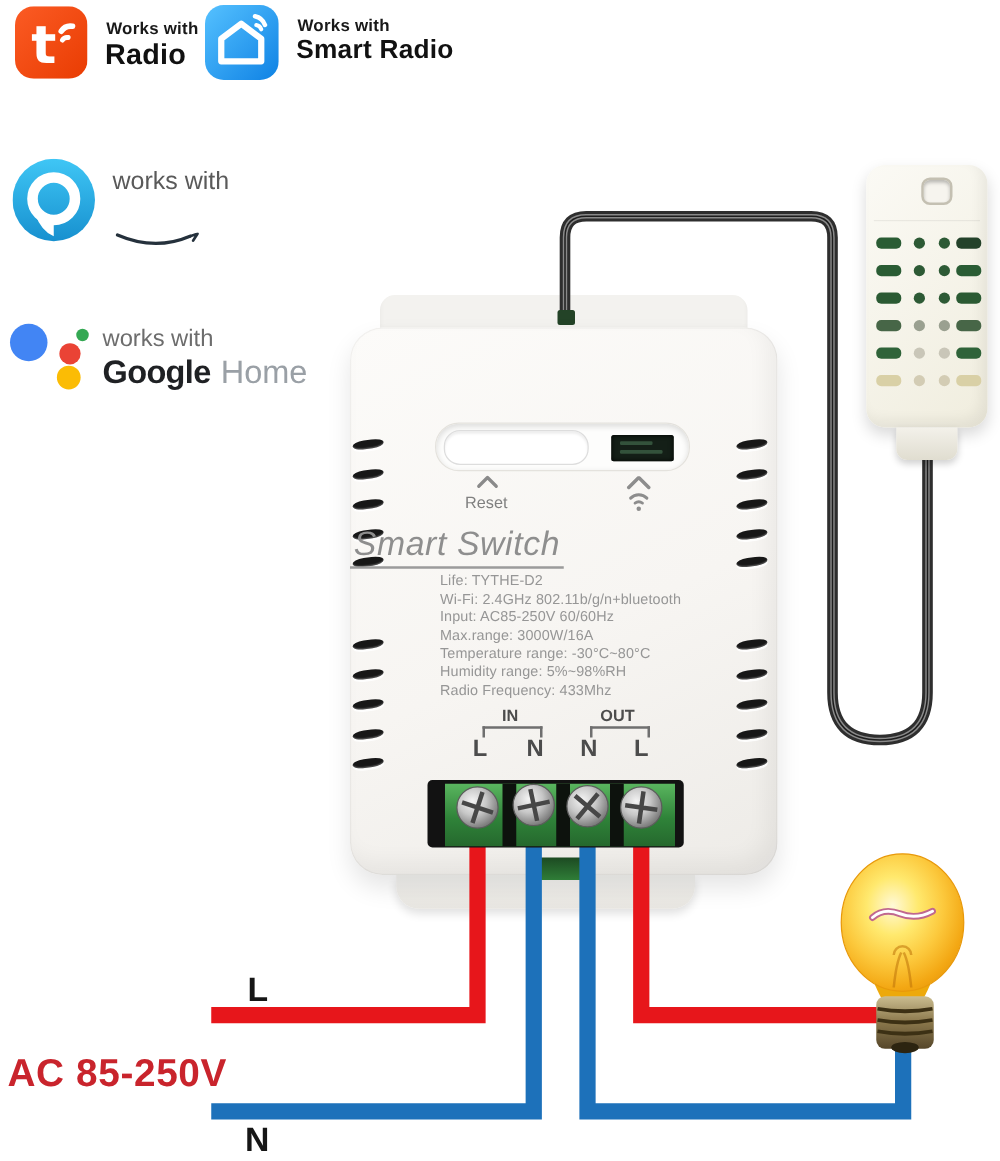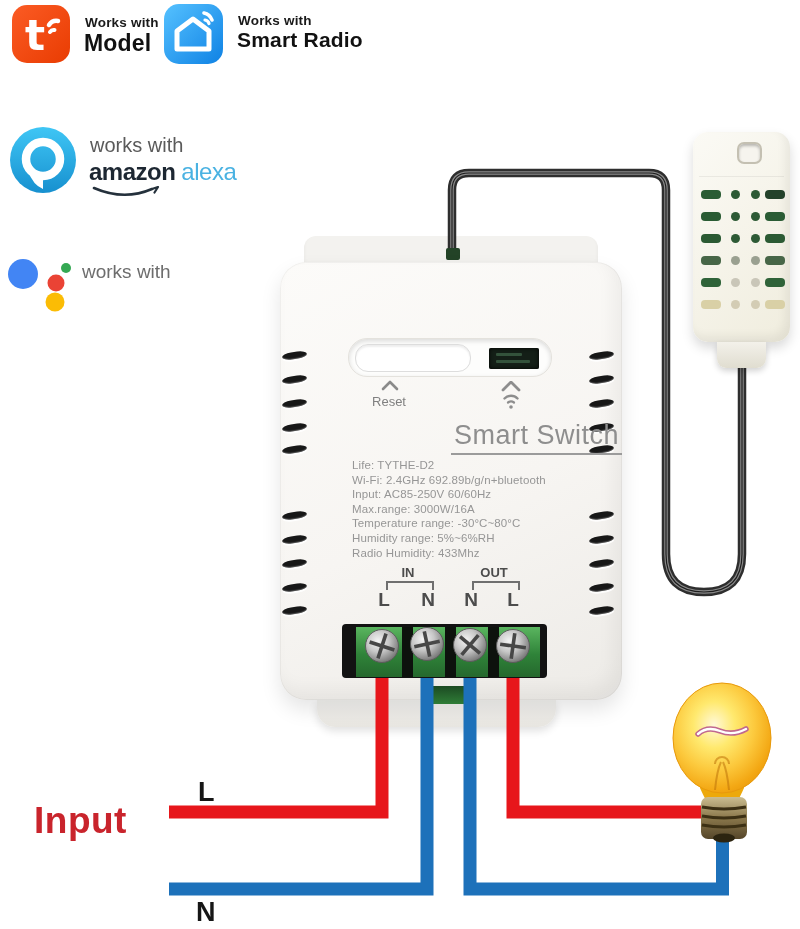--- a/index.html
+++ b/index.html
@@ -29,21 +29,21 @@
   .vent{position:absolute;width:25px;height:7px;background:#171717;border-radius:60% 60% 60% 60%/80% 80% 80% 80%;
         transform:rotate(-8deg);box-shadow:0 2px 0 rgba(255,255,255,.85), inset 0 -1px 1px rgba(255,255,255,.25);}
   .pill{left:348px;top:338px;width:202px;height:37px;border-radius:19px;background:#fdfdfc;z-index:5;
         border:1px solid #e4e2dd;box-shadow:inset 0 2px 5px rgba(0,0,0,.14);}
   .slot{position:absolute;left:6px;top:5px;width:114px;height:26px;border-radius:13px;background:#fff;
         border:1px solid #ddd;box-shadow:inset 0 2px 2px rgba(0,0,0,.07);}
   .display{position:absolute;left:140px;top:9px;width:50px;height:21px;border-radius:2px;background:#141f17;
            box-shadow:inset 0 0 4px #000;}
   .disp-line{position:absolute;height:3px;background:#33523b;border-radius:1px;}
   .reset-txt{left:369px;top:394px;width:40px;text-align:center;font-size:13px;color:#808080;z-index:5;}
-  .dev-title{left:280px;top:420px;width:342px;text-align:right;z-index:5;}
+  .dev-title{left:280px;top:420px;width:342px;text-align:left;z-index:5;font-style:italic;}
   .dev-title span{font-size:27px;color:#8e8e8e;letter-spacing:.5px;border-bottom:2px solid #9b9b9b;padding:0 3px 3px;}
   .specs{left:352px;top:458px;font-size:11.5px;line-height:14.6px;color:#969696;z-index:5;letter-spacing:.1px;}
   .grp-label{top:565px;width:44px;text-align:center;font-size:13px;font-weight:bold;color:#4c4c4c;z-index:5;}
   .bracket{top:581px;width:44px;height:7px;border:2px solid #6f6f6f;border-bottom:none;z-index:5;}
   .pin{top:589px;width:24px;text-align:center;font-size:19px;font-weight:bold;color:#4c4c4c;z-index:5;}
   .term-dark{left:342px;top:624px;width:205px;height:54px;background:#121212;border-radius:4px;z-index:6;}
   .term-green{left:356px;top:627px;width:184px;height:50px;z-index:6;
               background:linear-gradient(180deg,#5ab55f 0%,#2f8339 55%,#25682d 100%);}
   .sep{position:absolute;top:0;width:11px;height:50px;background:#0d120d;}
   .below-bit{left:424px;top:686px;width:47px;height:18px;background:linear-gradient(#1c4a22,#2f7d37);z-index:4;}
@@ -79,21 +79,21 @@
       <stop offset="0" stop-color="#fb5b24"></stop>
           <stop offset="1" stop-color="#e93c02"></stop>
         </linearGradient>
       </defs>
     <rect x="0" y="0" width="58" height="58" rx="15" fill="url(#tuyaG)"></rect>
     <text x="13" y="45" font-family="DejaVu Sans,sans-serif" font-size="42" font-weight="bold" fill="#fff">t</text>
     <path d="M37 20 a9 9 0 0 1 9 -4" stroke="#fff" stroke-width="4.5" fill="none" stroke-linecap="round"></path>
     <path d="M38 27 a4.5 4.5 0 0 1 4.5 -2" stroke="#fff" stroke-width="4" fill="none" stroke-linecap="round"></path>
   </svg>
   <div class="abs bw-small" style="left:85px;top:15px;z-index:7">Works with</div>
-  <div class="abs bw-brand" style="left:84px;top:30px;z-index:7">Model</div>
+  <div class="abs bw-brand" style="left:84px;top:30px;z-index:7">Radio</div>
 
   <svg class="abs" style="left:164px;top:3px;z-index:7" width="59" height="61">
     <defs>
         <linearGradient id="slG" x1="0" y1="0" x2="1" y2="1">
       <stop offset="0" stop-color="#55c1ff"></stop>
           <stop offset="1" stop-color="#0f82e4"></stop>
         </linearGradient>
       </defs>
     <rect x="0" y="1" width="59" height="60" rx="15" fill="url(#slG)"></rect>
     <path d="M29 16 L45 28 V46 H13 V28 Z" stroke="#fff" stroke-width="5" fill="none" stroke-linejoin="round"></path>
@@ -108,35 +108,35 @@
         <linearGradient id="axG" x1="0" y1="0" x2="0" y2="1">
       <stop offset="0" stop-color="#3fc6f5"></stop>
           <stop offset="1" stop-color="#1790cf"></stop>
         </linearGradient>
       </defs>
     <circle cx="33" cy="33" r="33" fill="url(#axG)"></circle>
     <circle cx="33" cy="32" r="17" stroke="#fff" stroke-width="8.5" fill="none"></circle>
     <path d="M18 44 Q23 58 33 62 L33 49 Q24 48 18 44 Z" fill="#fff"></path>
   </svg>
   <div class="abs aw-small" style="left:90px;top:134px;z-index:7">works with</div>
-  <div class="abs" style="left:89px;top:158px;z-index:7">
-    <span class="aw-amazon">amazon</span><span class="aw-alexa" style="margin-left:6px">alexa</span>
-  </div>
   <svg class="abs" style="left:92px;top:186px;z-index:7" width="70" height="16">
     <path d="M2 2 q30 13 58 1" stroke="#25313c" stroke-width="2.6" fill="none" stroke-linecap="round"></path>
     <path d="M60 3 l6 -2 l-3.5 5.5" stroke="#25313c" stroke-width="2.2" fill="none" stroke-linecap="round" stroke-linejoin="round"></path>
   </svg>
 
   <svg class="abs" style="left:6px;top:255px;z-index:7" width="74" height="62">
     <circle cx="17" cy="19" r="15" fill="#4285f4"></circle>
     <circle cx="60" cy="13" r="5" fill="#34a853"></circle>
     <circle cx="50" cy="28" r="8.5" fill="#ea4335"></circle>
     <circle cx="49" cy="47" r="9.5" fill="#fbbc05"></circle>
   </svg>
   <div class="abs gw-small" style="left:82px;top:261px;z-index:7">works with</div>
+  <div class="abs" style="left:82px;top:282px;z-index:7">
+    <span class="gw-google">Google</span><span class="gw-home" style="margin-left:8px">Home</span>
+  </div>
 
   <div class="abs top-band"></div>
   <div class="abs foot-band"></div>
 
   <svg class="abs" style="left:0;top:0;z-index:2" width="800" height="929">
     <path d="M452 260 V190 Q452 173 469 173 H649 Q666 173 666 190 V554 Q666 592 704 592 Q742 592 742 554 V358" stroke="#2e2e2e" stroke-width="8.5" fill="none"></path>
     <path d="M452 260 V190 Q452 173 469 173 H649 Q666 173 666 190 V554 Q666 592 704 592 Q742 592 742 554 V358" stroke="#8a8a8a" stroke-width="3.5" fill="none"></path>
     <path d="M452 260 V190 Q452 173 469 173 H649 Q666 173 666 190 V554 Q666 592 704 592 Q742 592 742 554 V358" stroke="#1d1d1d" stroke-width="1.2" fill="none"></path>
   </svg>
   <div class="abs conn-bit"></div>
@@ -185,26 +185,26 @@
     <path d="M8 21.5 a5 5 0 0 1 6 0" stroke="#8d8d8d" stroke-width="2.2" fill="none" stroke-linecap="round"></path>
     <circle cx="11" cy="26" r="1.8" fill="#8d8d8d"></circle>
   </svg>
 
   <div class="abs dev-title">
     <span>Smart Switch</span>
   </div>
 
   <div class="abs specs">
     <div>Life: TYTHE-D2</div>
-    <div>Wi-Fi: 2.4GHz 692.89b/g/n+bluetooth</div>
+    <div>Wi-Fi: 2.4GHz 802.11b/g/n+bluetooth</div>
     <div>Input: AC85-250V 60/60Hz</div>
     <div>Max.range: 3000W/16A</div>
     <div>Temperature range: -30°C~80°C</div>
-    <div>Humidity range: 5%~6%RH</div>
-    <div>Radio Humidity: 433Mhz</div>
+    <div>Humidity range: 5%~98%RH</div>
+    <div>Radio Frequency: 433Mhz</div>
   </div>
 
   <div class="abs grp-label" style="left:386px">IN</div>
   <div class="abs bracket" style="left:386px"></div>
   <div class="abs grp-label" style="left:472px">OUT</div>
   <div class="abs bracket" style="left:472px"></div>
 
   <div class="abs pin" style="left:372px">L</div>
   <div class="abs pin" style="left:416px">N</div>
   <div class="abs pin" style="left:459px">N</div>
@@ -310,15 +310,15 @@
       <div class="sslot" style="left:8px;top:168px;background:#d9d0a6"></div>
       <div class="sdot" style="left:38px;top:168px;background:#d3ccb4"></div>
       <div class="sdot" style="left:58px;top:168px;background:#d3ccb4"></div>
       <div class="sslot" style="left:72px;top:168px;background:#d9d0a6"></div>
     </div>
     <div class="sensor-conn"></div>
   </div>
 
   <div class="abs ln-label" style="left:198px;top:777px">L</div>
   <div class="abs ln-label" style="left:196px;top:897px">N</div>
-  <div class="abs input-title">Input</div>
+  <div class="abs input-volt">AC 85-250V</div>
 
 </div>
 
 </body></html>

